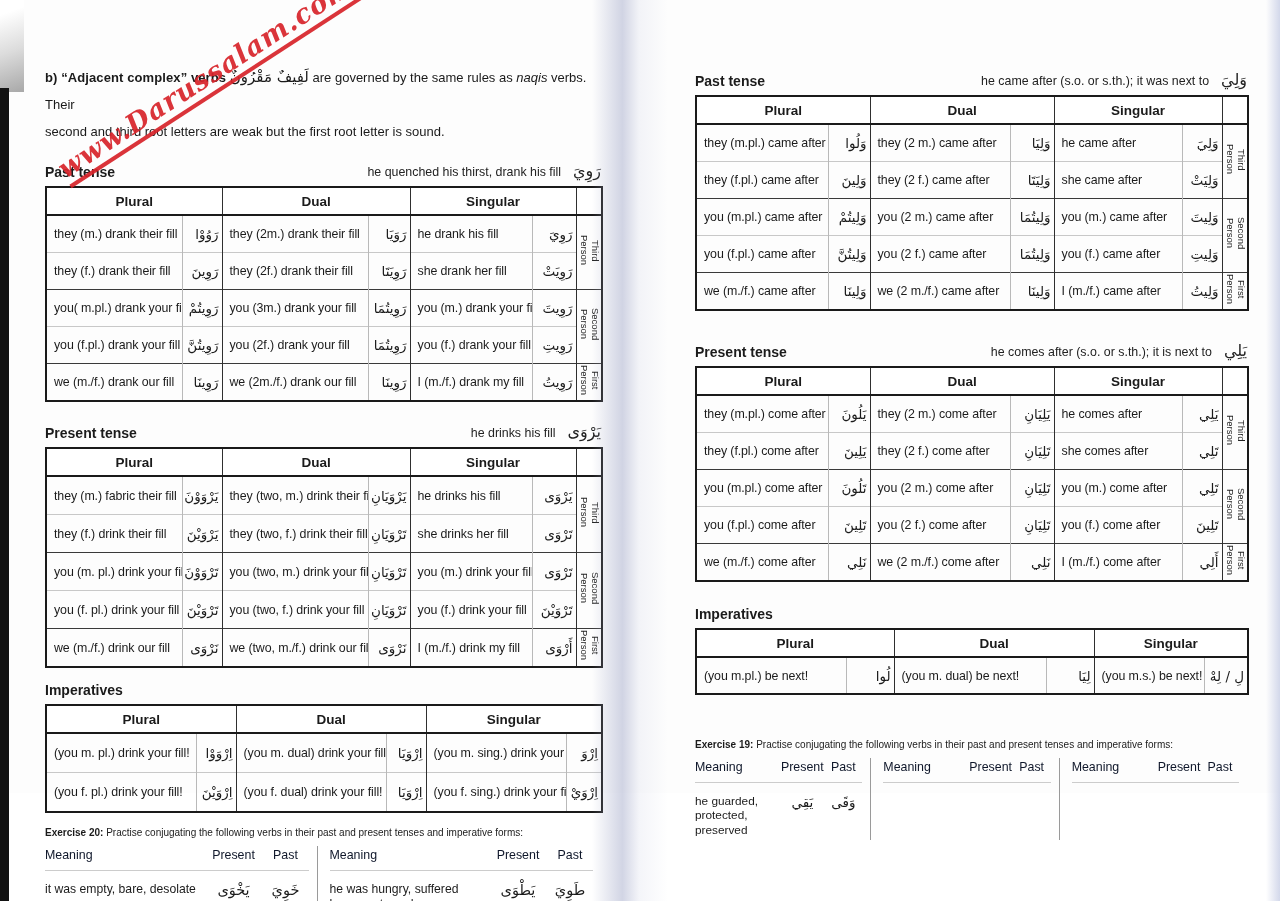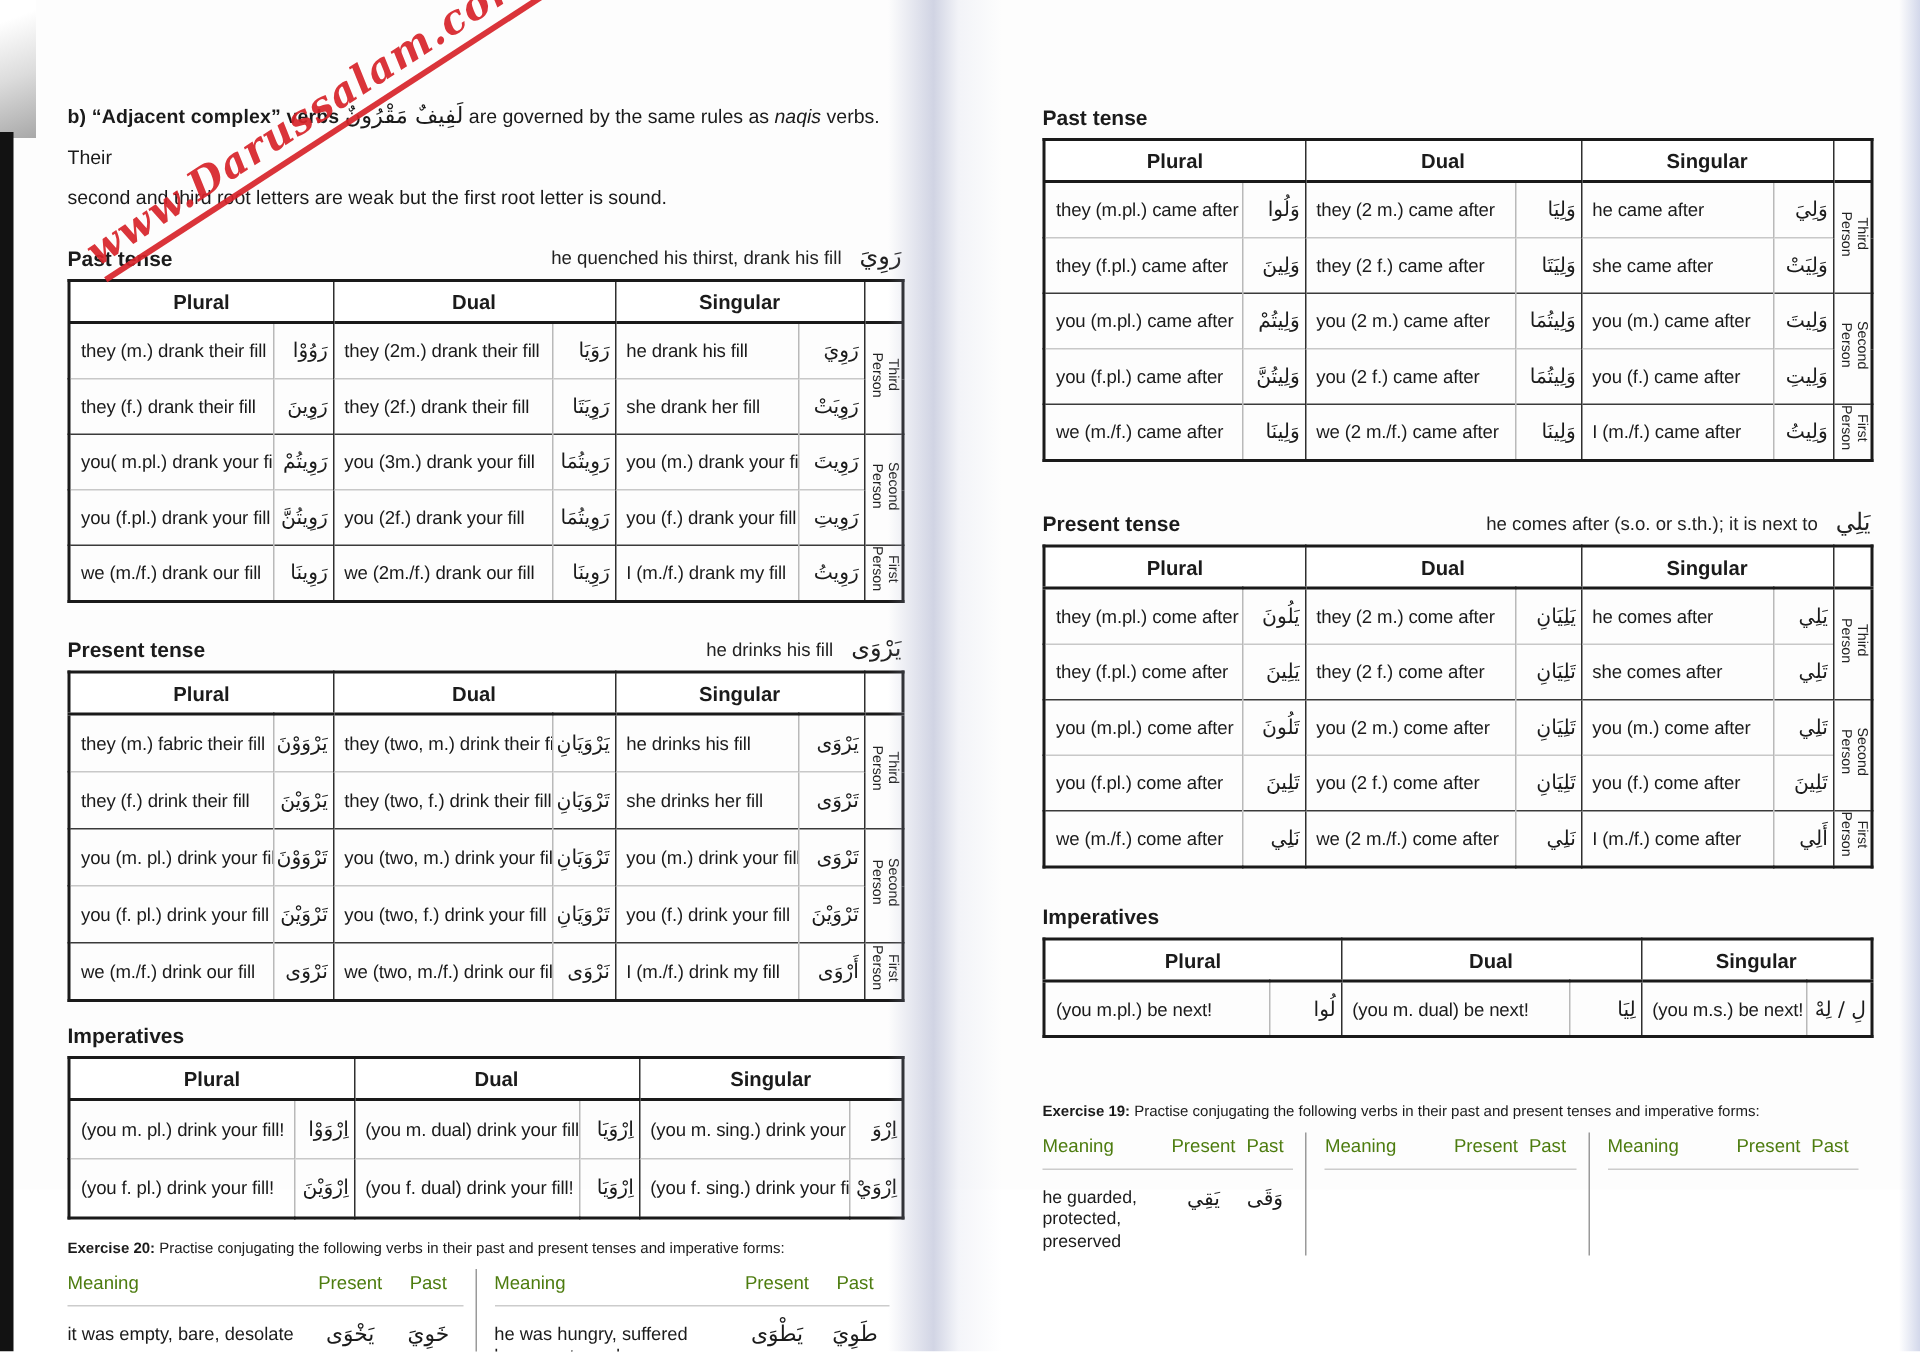--- a/index.html
+++ b/index.html
@@ -48,21 +48,21 @@
   table.conj td.pcell{border-left:1px solid #2f2f2f;text-align:center;vertical-align:middle;padding:0;}
   .pv{writing-mode:vertical-rl;display:inline-block;line-height:1.15;font-size:9.5px;color:#222;}
   .pv span{display:block;}
 
   
   .exercise{margin-top:14px;}
   .ex-intro{margin:0 0 8px;font-size:10px;}
   .ex-cols{display:flex;}
   .ex-g{flex:1;padding-right:8px;min-width:0;}
   .ex-g + .ex-g{border-left:1px solid #9a9a9a;padding-left:12px;}
-  .ex-hrow{display:flex;padding:2px 0 6px;border-bottom:1px solid #cccccc;font-size:12.4px;color:#4d7c0f;}
+  .ex-hrow{display:flex;padding:2px 0 6px;border-bottom:1px solid #cccccc;font-size:12.4px;color:#0f172a;}
   .ex-row{display:flex;padding:11px 0 2px;align-items:flex-start;font-size:12.2px;}
   .ex-m{flex:1;padding-right:6px;line-height:1.25;}
   .ex-pr{width:58px;text-align:center;flex:none;}
   .ex-pa{width:46px;text-align:center;flex:none;}
   .ex-ar{font-family:"DejaVu Sans",sans-serif;font-size:14.5px;direction:rtl;unicode-bidi:isolate;}
   .tight .ex-pr{width:44px;}
   .tight .ex-pa{width:38px;}
   .tight .ex-row{font-size:11.8px;}
   .tight .ex-ar{font-size:13.5px;}
 </style>
@@ -277,20 +277,21 @@
 
         </div>
       </div>
     </div>
 
   </div>
 
   <div id="right-page">
     <div class="sec-head" style="margin-top:0">
       <span class="sec-title">Past tense</span>
+      <span class="sec-gloss"><span>he came after (s.o. or s.th.); it was next to</span><span class="ar-head">وَلِيَ</span></span>
     </div>
     <table class="conj" style="--rh:34px">
         <colgroup>
           <col style="width: 132px;">
           <col style="width: 42px;">
           <col style="width: 140px;">
           <col style="width: 44px;">
           <col style="width: 128px;">
           <col style="width: 40px;">
           <col style="width: 26px;">

